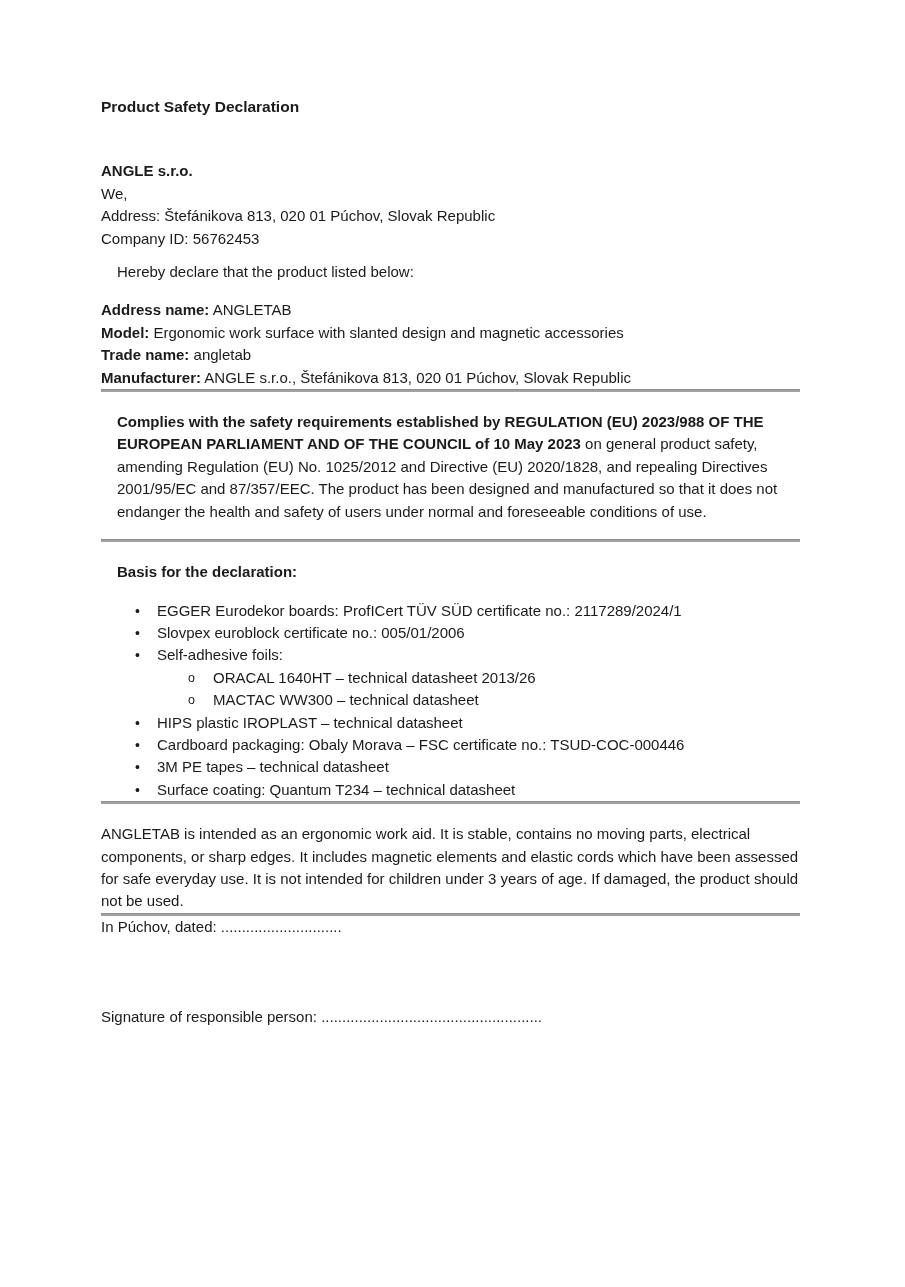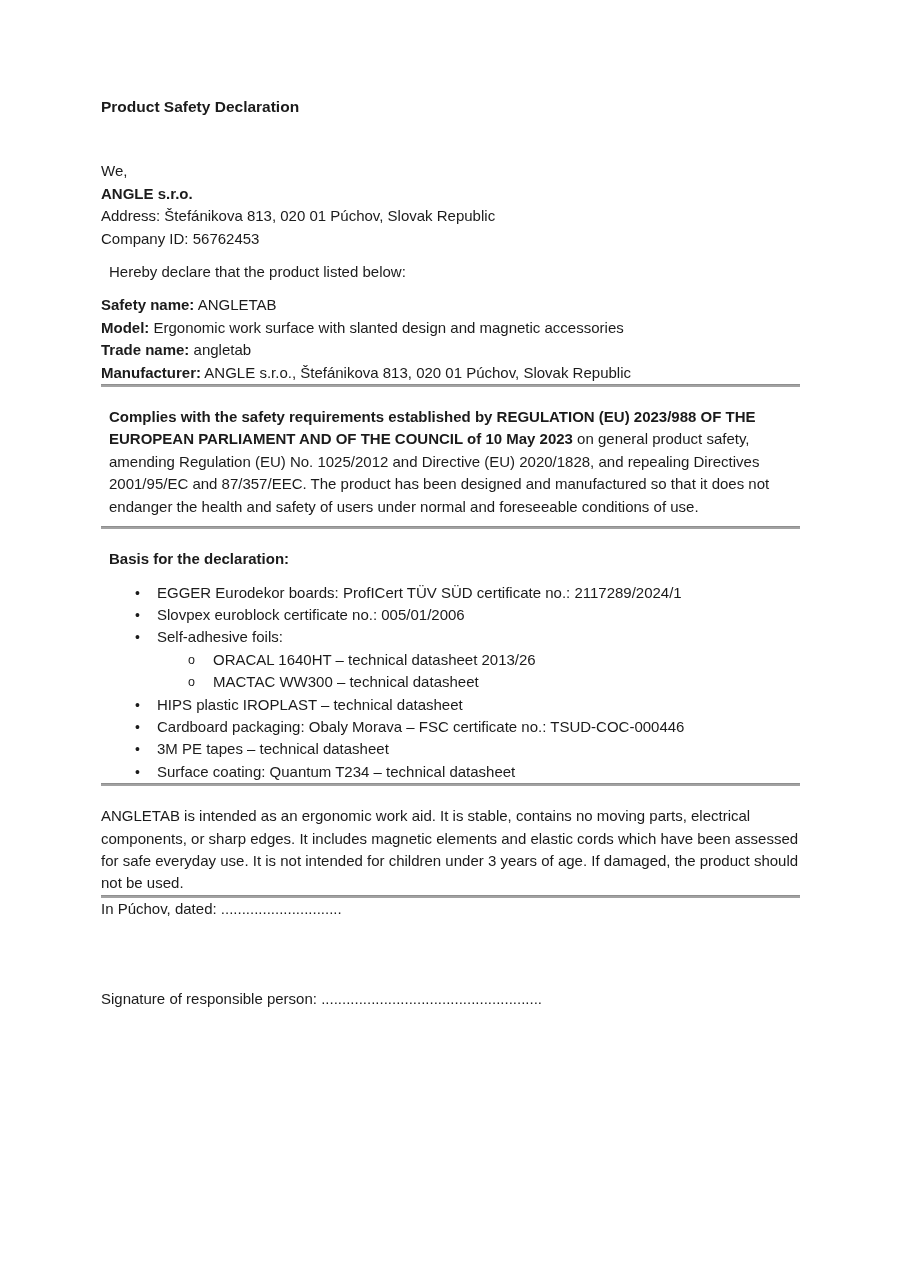--- a/index.html
+++ b/index.html
@@ -22,21 +22,21 @@
     font-size: 15px;
     line-height: 22.4px;
   }
   .doc-title {
     font-size: 15.5px;
     font-weight: bold;
     margin: 0 0 42px 0;
   }
   .line { margin: 0; }
   .bold { font-weight: bold; }
-  .para { margin: 8px; }
+  .para { margin: 16px; }
   .gap-sm { margin-top: 11px; }
   .labeled b { font-weight: bold; }
   hr.rule {
     border: none;
     height: 3px;
     background: #a2a2a2;
     border-top: 1px solid #8f8f8f;
     box-sizing: border-box;
     margin: 0;
   }
@@ -58,29 +58,29 @@
   .signoff-dated { }
   .signoff-signature { margin-top: 68px; }
 </style>
 </head>
 <body>
 
 <div class="page">
 
   <h1 class="doc-title">Product Safety Declaration</h1>
 
+  <div class="line bold">ANGLE s.r.o.</div>
   <div class="line">We,</div>
-  <div class="line bold">ANGLE s.r.o.</div>
   <div class="line">Address: Štefánikova 813, 020 01 Púchov, Slovak Republic</div>
   <div class="line">Company ID: 56762453</div>
 
   <p class="para gap-sm">Hereby declare that the product listed below:</p>
 
   <div class="gap-sm">
-    <div class="line labeled"><b>Safety name:</b><span> ANGLETAB</span></div>
+    <div class="line labeled"><b>Address name:</b><span> ANGLETAB</span></div>
     <div class="line labeled"><b>Model:</b><span> Ergonomic work surface with slanted design and magnetic accessories</span></div>
     <div class="line labeled"><b>Trade name:</b><span> angletab</span></div>
     <div class="line labeled"><b>Manufacturer:</b><span> ANGLE s.r.o., Štefánikova 813, 020 01 Púchov, Slovak Republic</span></div>
   </div>
 
   <hr class="rule rule-1">
 
   <p class="para after-rule"><b>Complies with the safety requirements established by REGULATION (EU) 2023/988 OF THE EUROPEAN PARLIAMENT AND OF THE COUNCIL of 10 May 2023</b><span> on general product safety, amending Regulation (EU) No. 1025/2012 and Directive (EU) 2020/1828, and repealing Directives 2001/95/EC and 87/357/EEC. The product has been designed and manufactured so that it does not endanger the health and safety of users under normal and foreseeable conditions of use.</span></p>
 
   <hr class="rule rule-2">

